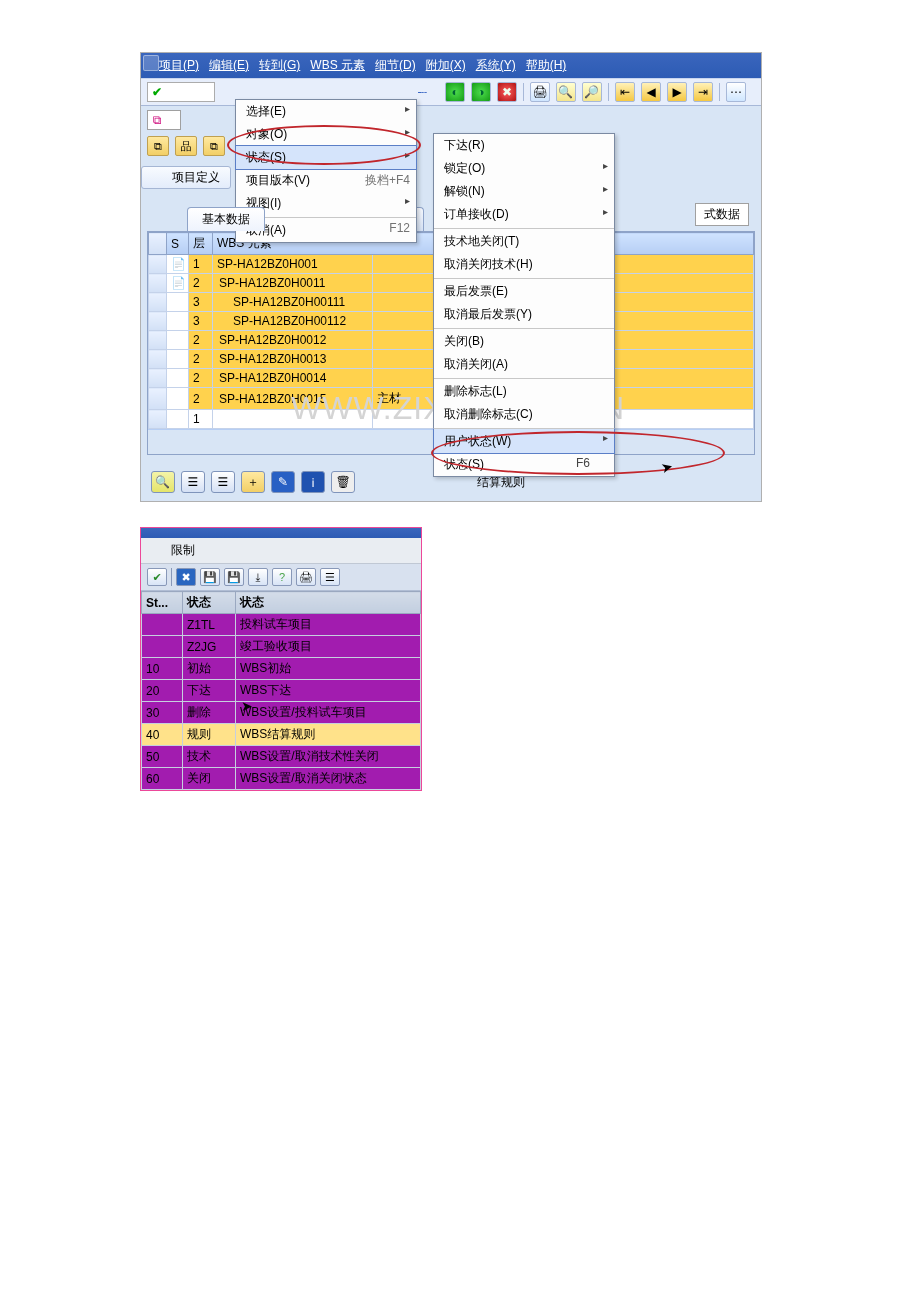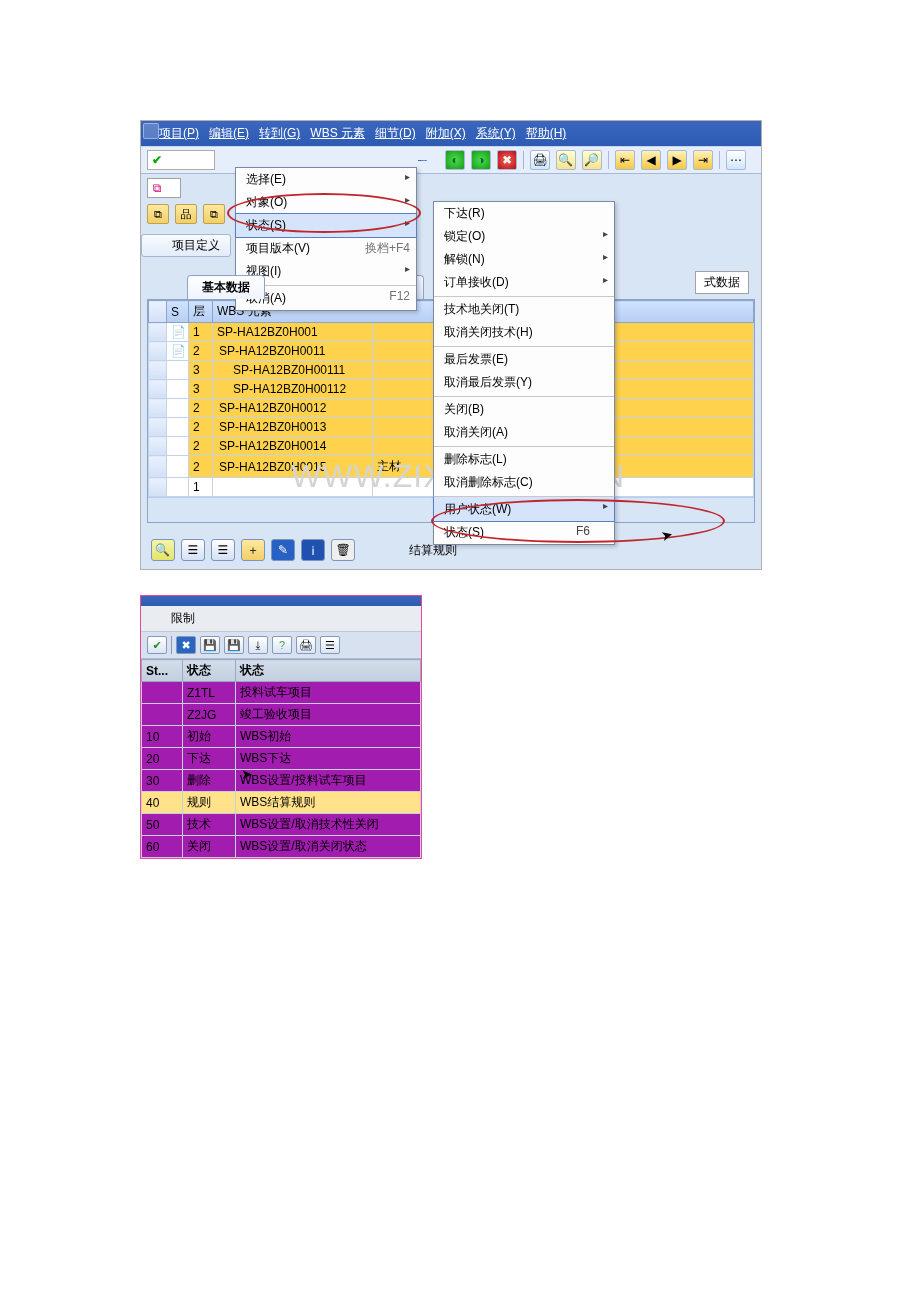--- a/index.html
+++ b/index.html
@@ -4,21 +4,21 @@
 <style>
   body {
     margin: 0;
     padding: 0;
     background: #fff;
     font-family: "Microsoft YaHei", Arial, sans-serif;
     font-size: 12px;
     width: 920px;
   }
   .page {
-    padding: 120px 80px 60px 140px;
+    padding: 52px 80px 60px 140px;
   }
   .shot1 {
     border: 1px solid #b0b0b0;
     width: 620px;
     position: relative;
     user-select: none;
     margin-bottom: 25px;
   }
   .titlebar {
     background: linear-gradient(#3a66bd, #2d5bb4);
@@ -92,21 +92,21 @@
     display:inline-block;background:linear-gradient(#f8fbff,#e3ecfb);padding:2px 10px 2px 30px;
     border:1px solid #a5b6d4;border-radius:3px;margin-left:-6px;
   }
 
   .tabs{
     margin-top:18px;margin-left:40px;display:flex;
   }
   .tab{
     padding:3px 14px;background:linear-gradient(#f6f9ff,#d6e2f4);
     border:1px solid #8ea3c8;border-bottom:none;border-top-left-radius:4px;border-top-right-radius:4px;
-    margin-right:-1px;position:relative;font-weight:bold;
+    margin-right:-1px;position:relative;
   }
   .tab.active{background:linear-gradient(#fff,#eef3fd);z-index:2;}
 
   .grid{
     margin-top:0;border:1px solid #8ea3c8;background:#fff;
   }
   .grid table{width:100%;border-collapse:collapse;table-layout:fixed;}
   .grid th{background:linear-gradient(#cfe3ff,#b6cef4);border:1px solid #8ea3c8;padding:2px 4px;text-align:left;font-weight:normal;}
   .grid td{border:1px solid #c4d2ea;padding:2px 4px;background:#fff;}
   .grid .deep{background:#ffd24d;}
@@ -117,21 +117,21 @@
 
   .bottom-bar{
     padding:8px 10px;display:flex;align-items:center;gap:6px;background:#d8e5f5;
   }
   .bottom-bar .bb{width:22px;height:20px;border:1px solid #7f94bb;border-radius:3px;
     background:linear-gradient(#fff,#d4e0f5);display:flex;align-items:center;justify-content:center;font-size:12px;}
   .bb.magnify{background:linear-gradient(#f4f4a8,#e5e56a);}
   .bb.trash{background:#eee;}
   .bb.foldery{background:linear-gradient(#ffe9a0,#f2cf66);}
   .bb.edit{background:#2860c4;color:#fff;}
-  .settle-label{margin-left:48px;}
+  .settle-label{margin-left:116px;}
 
   
   .menu{
     position:absolute;background:#fdfdfd;border:1px solid #7b8aa2;box-shadow:2px 2px 4px rgba(0,0,0,.2);
     min-width:160px;font-family:inherit;
   }
   .menu .mi{ padding:3px 22px 3px 10px; position:relative; white-space:nowrap;}
   .menu .mi.hov{ background:#d5e4fb; border:1px solid #5b7fc7; margin:-1px; }
   .menu .mi.sep{border-top:1px solid #c8c8c8;margin-top:2px;padding-top:4px;}
   .menu .arrow{position:absolute;right:6px;top:3px;font-size:10px;color:#444;}

